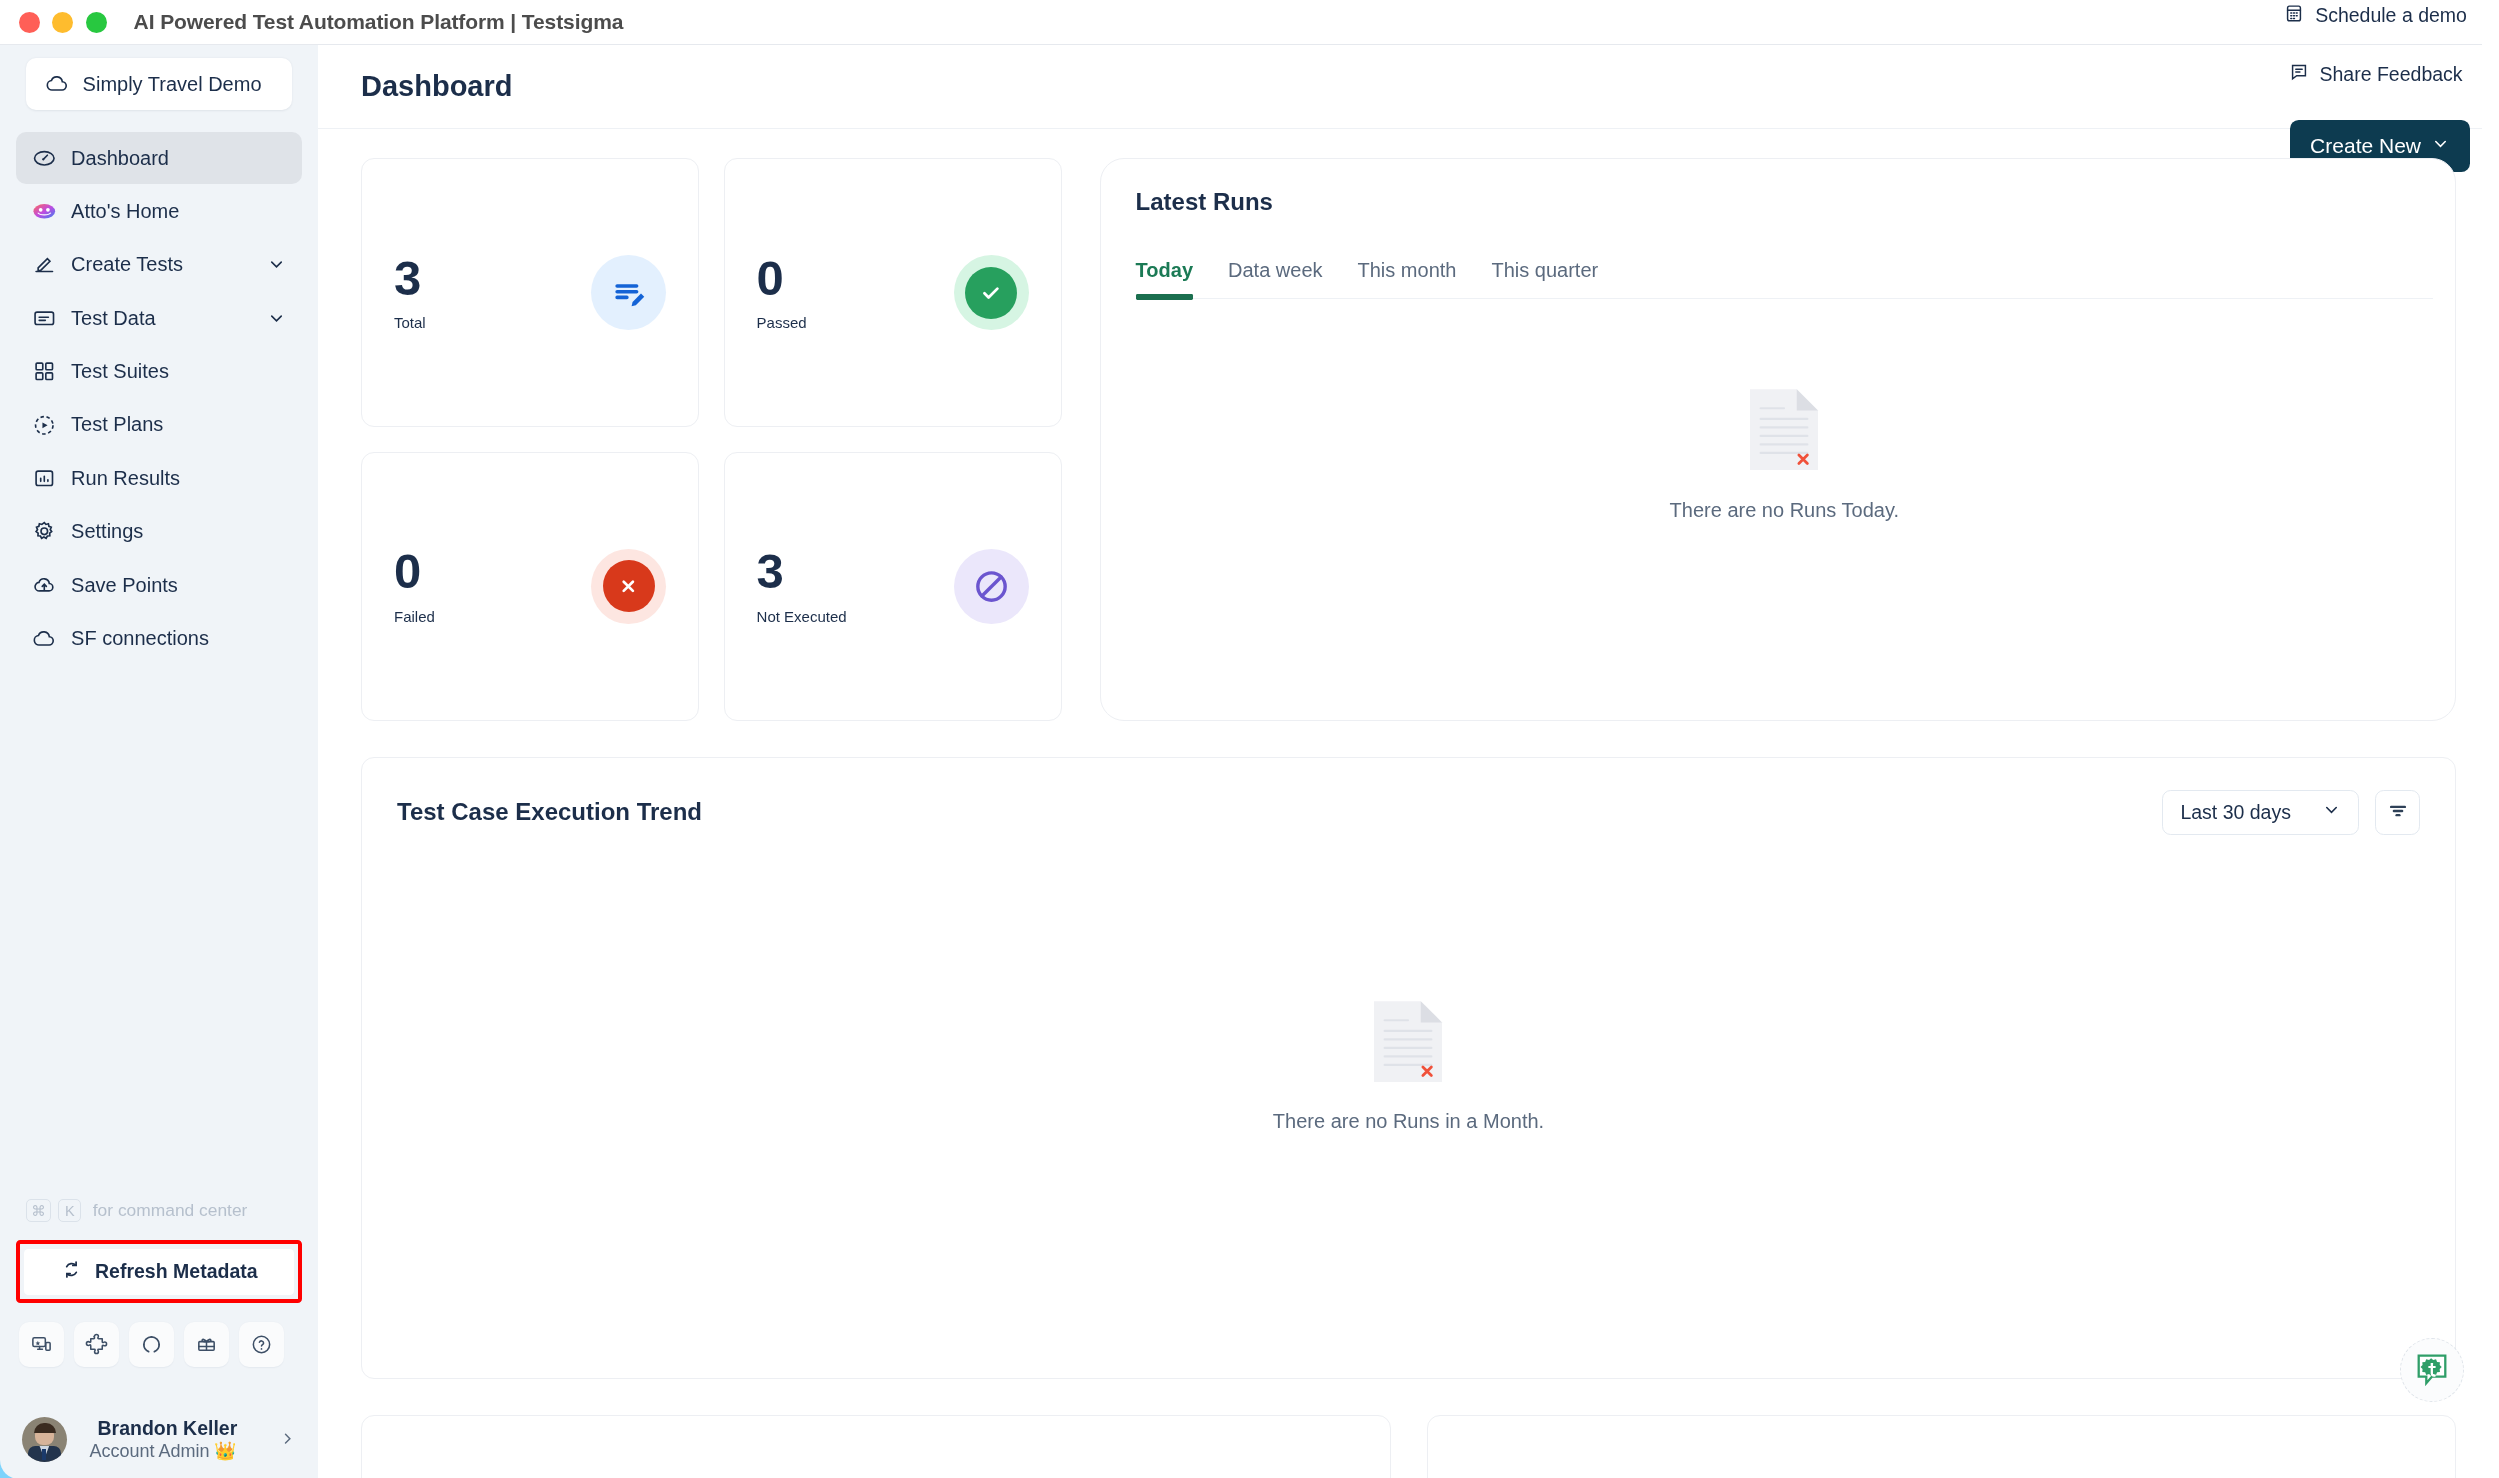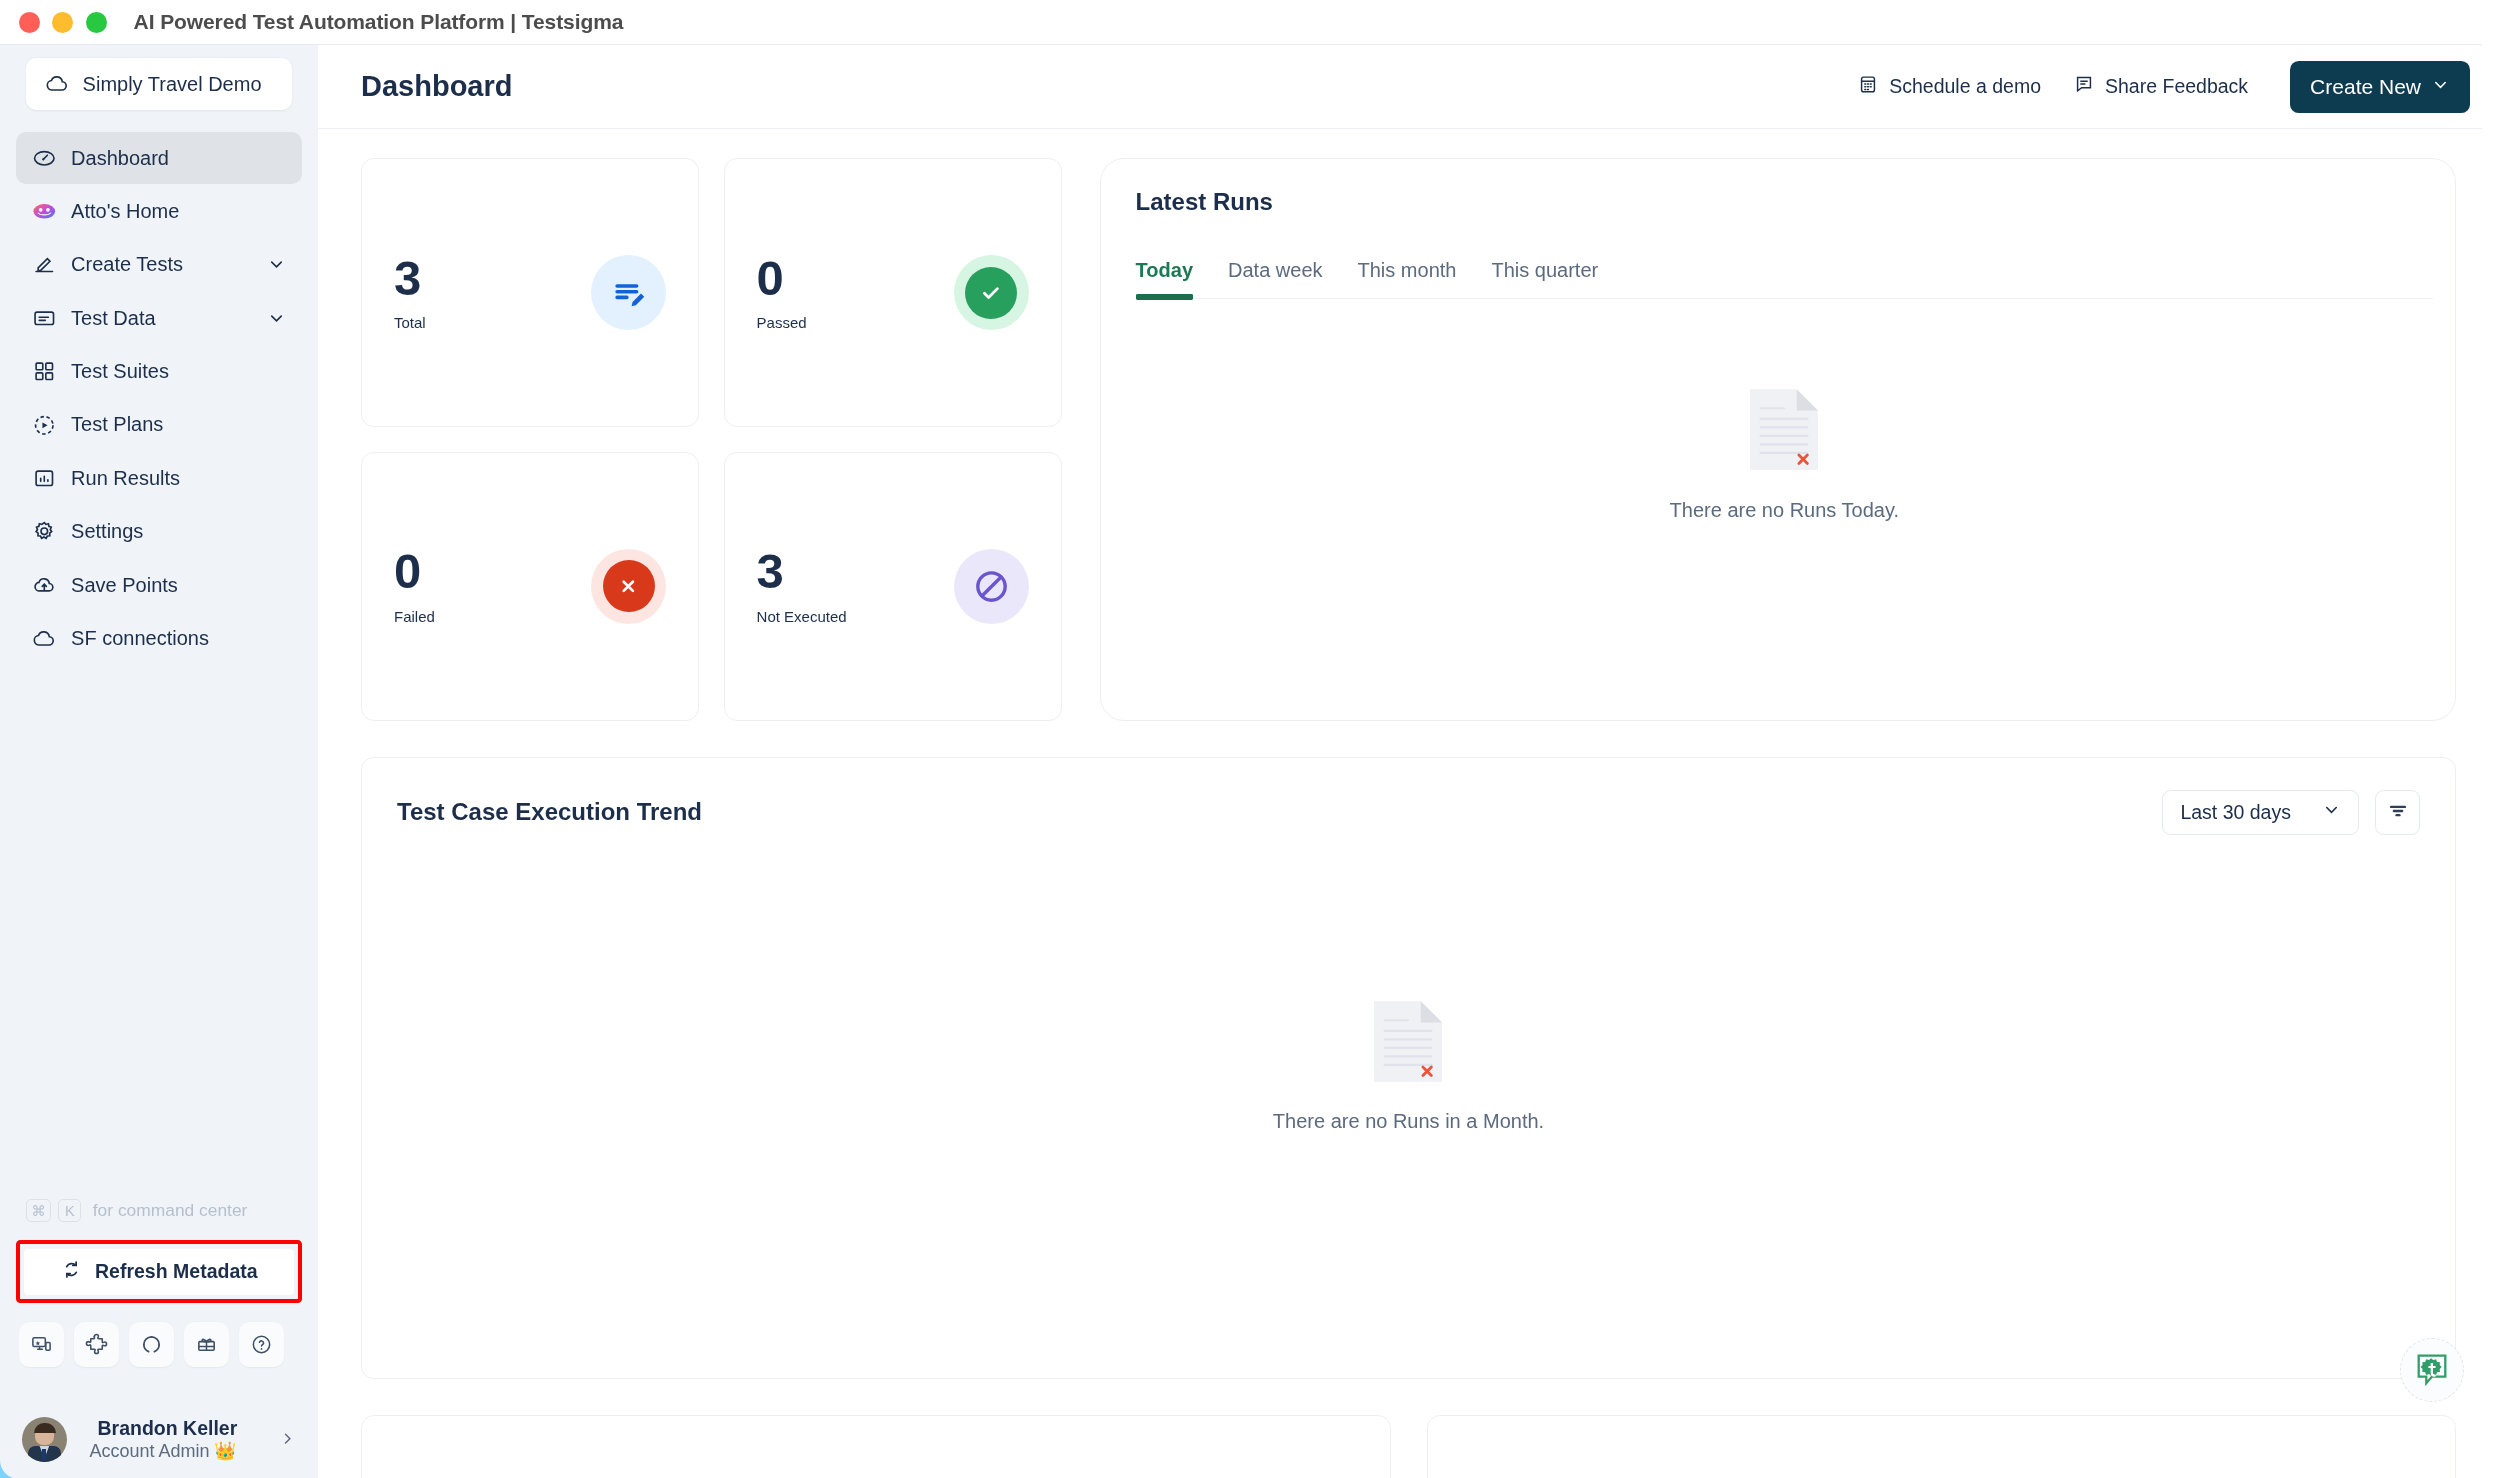--- a/index.html
+++ b/index.html
@@ -113,21 +113,21 @@
   .user-role { font-size: 18px; color: #5b6a7e; line-height: 1.25; margin-left: 8px; }
   .user-chev { margin-left: auto; width: 17.4px; height: 17.4px; }
 
   
   .main { position: absolute; top: 45px; left: 318px; width: 2181px; height: 1434px; background: #ffffff; }
   .topbar {
     height: 84px; border-bottom: 1.4px solid #eef1f5;
     display: flex; align-items: center; padding: 0 29px 0 43px;
   }
   .page-title { font-size: 29px; font-weight: bold; color: #1c2e4a; }
-  .topbar-actions { margin-left: auto; display: flex; align-items: center; gap: 32px; }
+  .topbar-actions { margin-left: auto; display: flex; align-items: center; gap: 32px; flex-direction: column; }
   .topbar-link { display: flex; align-items: center; gap: 10px; font-size: 19.5px; color: #1c2e4a; cursor: pointer; }
   .create-btn {
     background: #0d3b50; color: #ffffff; border-radius: 8.7px;
     height: 52px; padding: 0 20px; display: flex; align-items: center; gap: 10px;
     font-size: 21px; cursor: pointer; margin-left: 10px;
   }
 
   .content { position: relative; height: 1350px; overflow: hidden; padding: 29px 43px 0 43px; }
 
   .row-top { display: flex; gap: 38px; }

